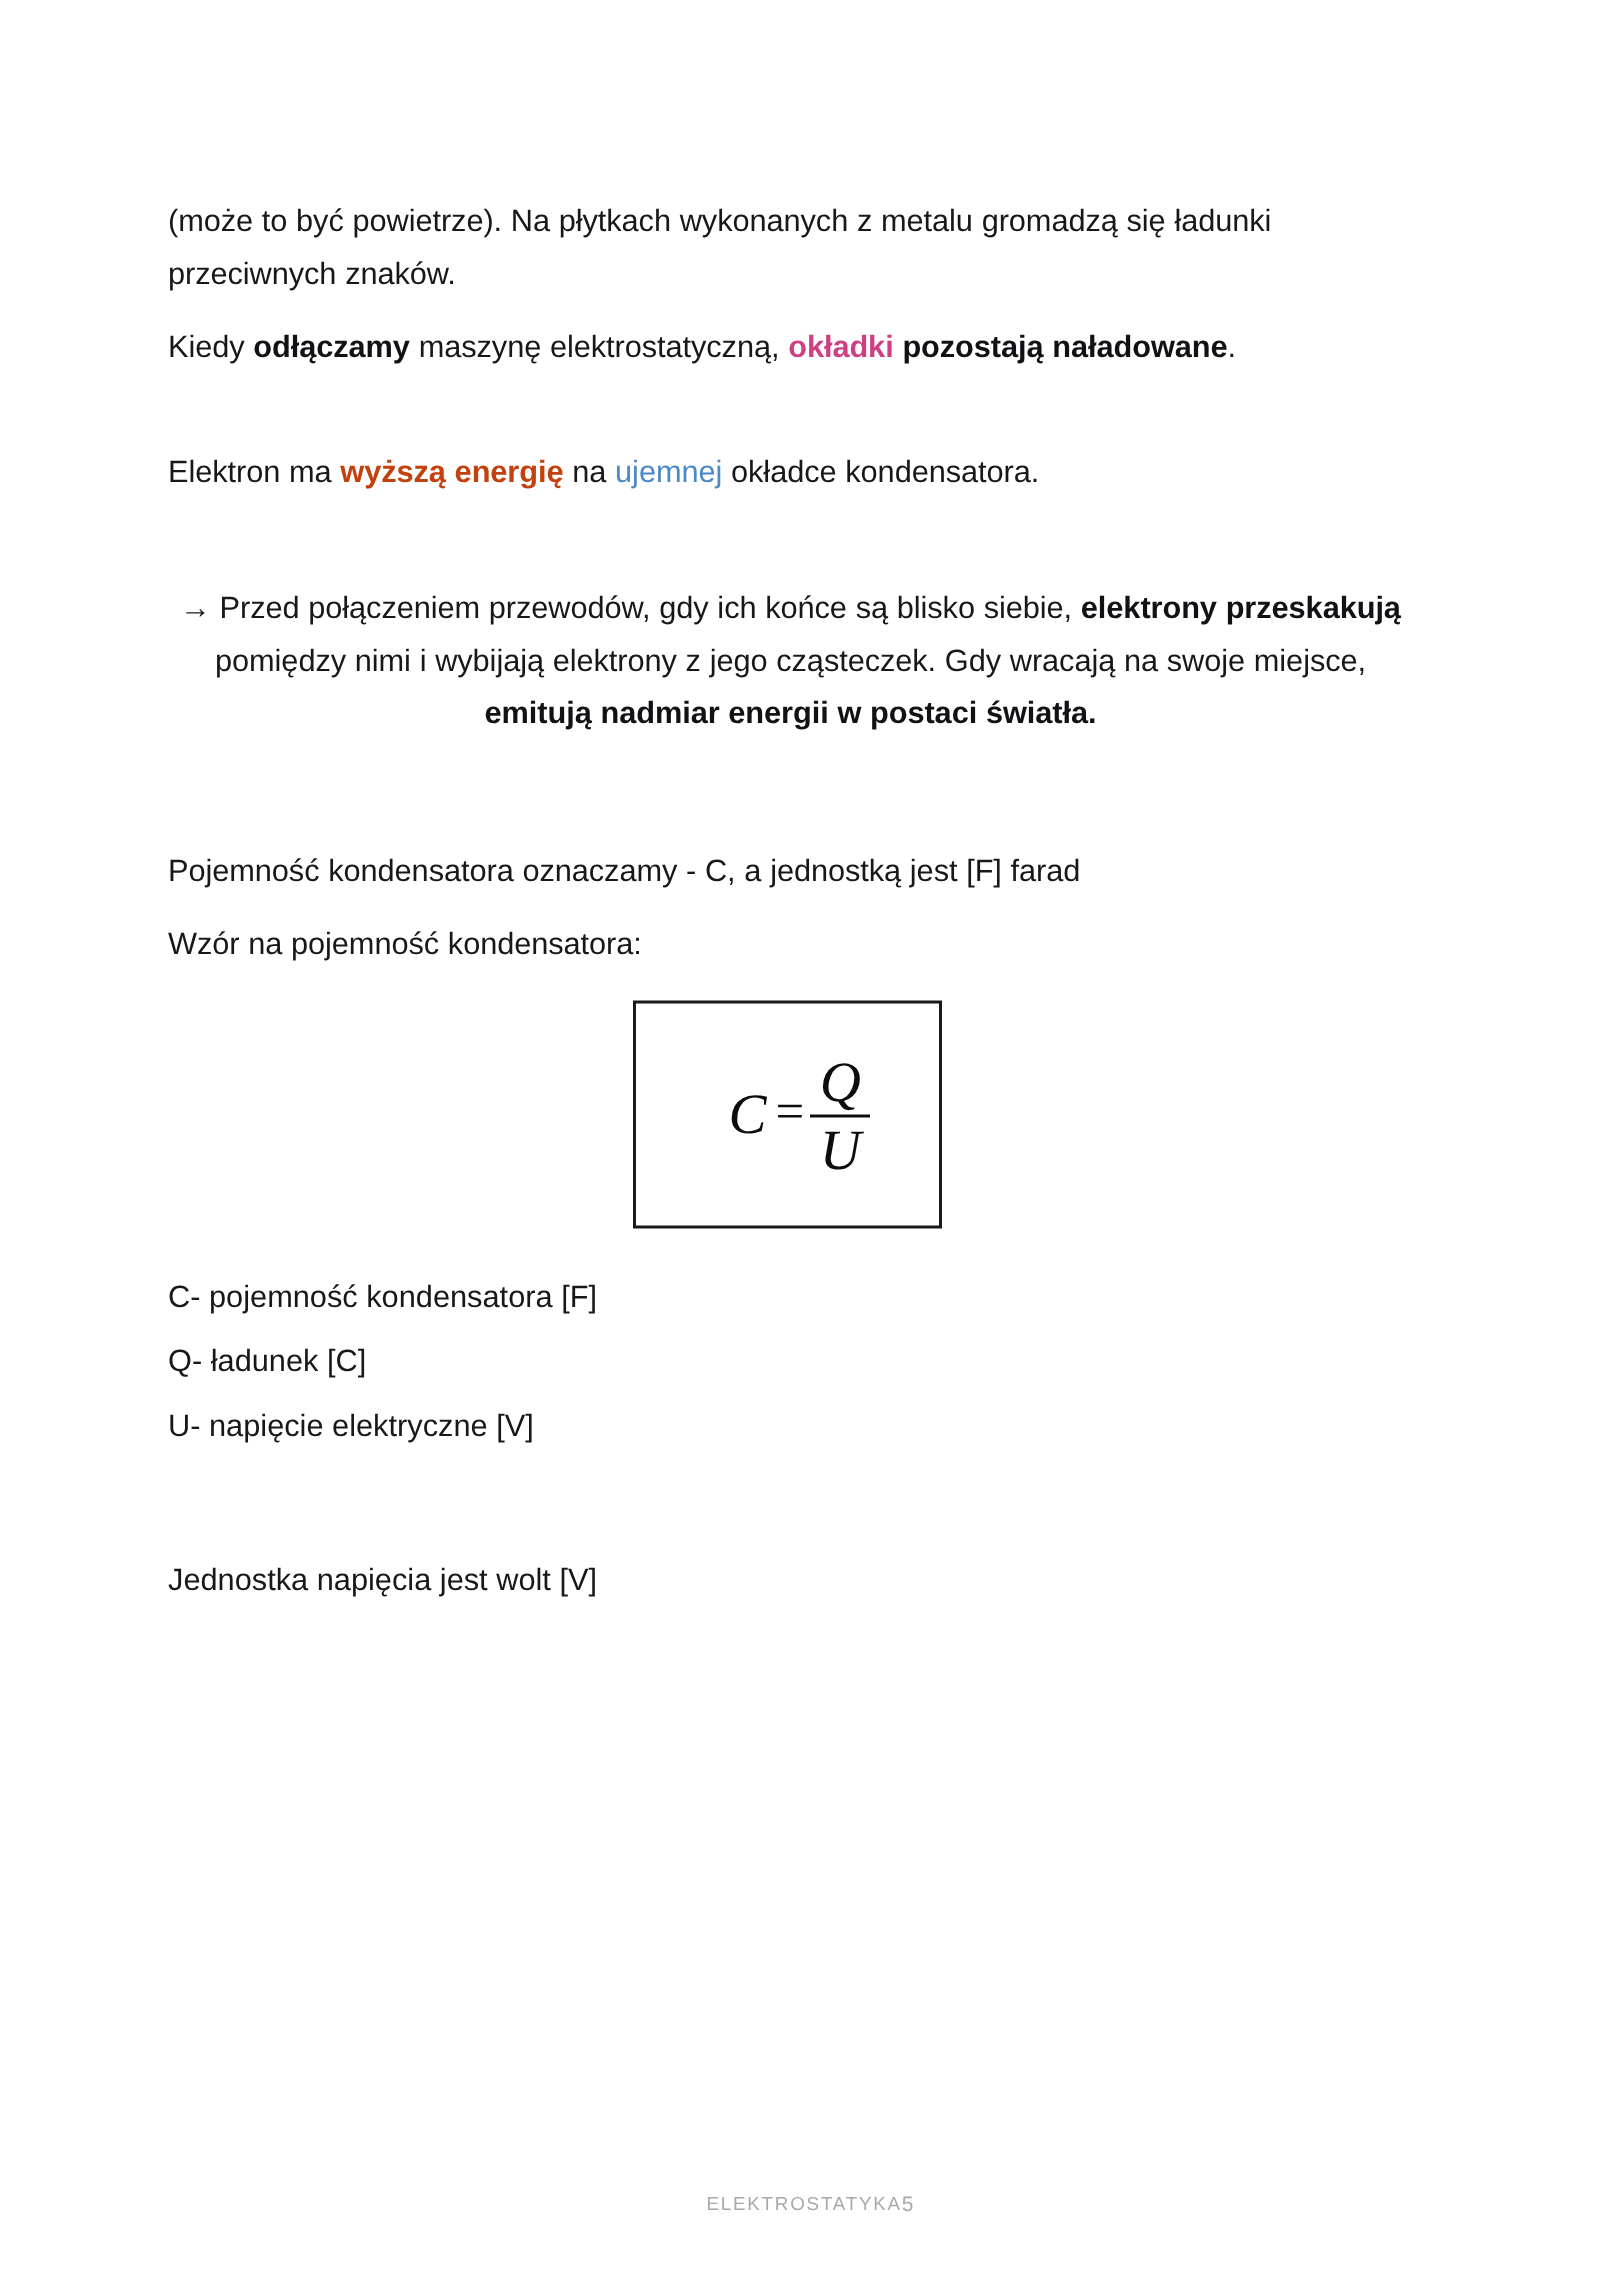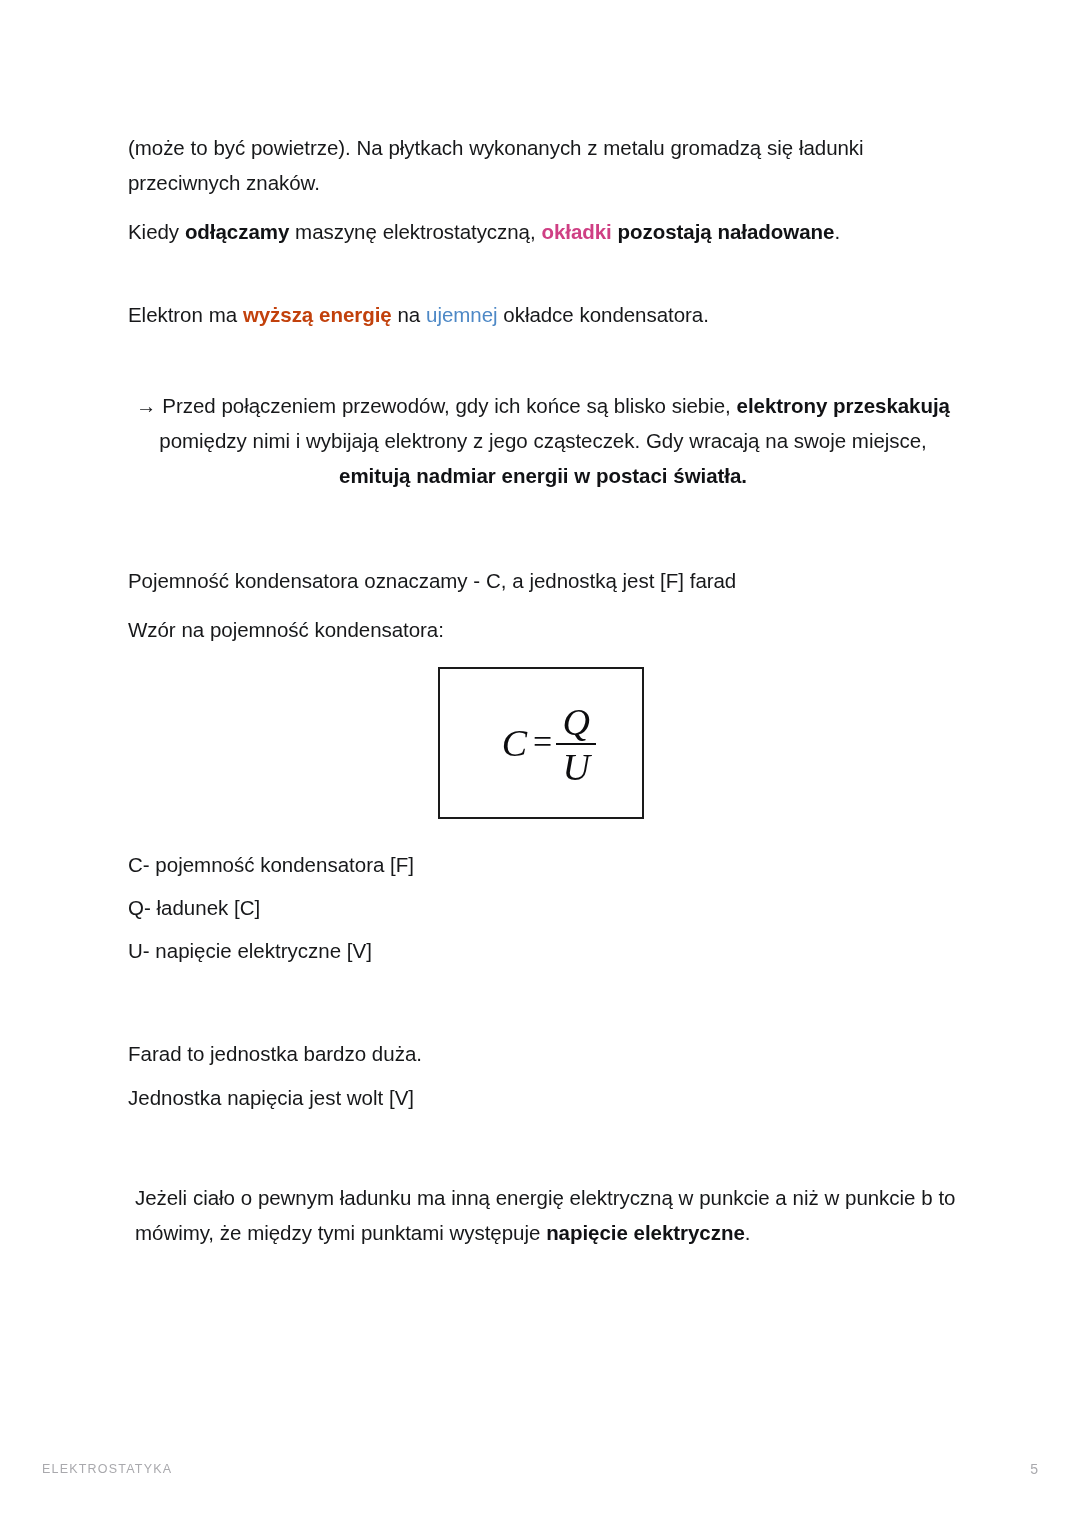--- a/index.html
+++ b/index.html
@@ -18,21 +18,21 @@
   .page {
     position: relative;
     width: 1080px;
     height: 1527px;
     background: #ffffff;
     box-sizing: border-box;
   }
 
   .content {
     position: absolute;
-    left: 128px;
+    left: 112px;
     top: 130px;
     width: 830px;
   }
 
   p.para {
     margin: 0;
     font-size: 20.5px;
     line-height: 35px;
     color: #17181a;
     letter-spacing: -0.05px;
@@ -144,21 +144,21 @@
   .indent-first { padding-left: 7px; }
 
   
   .footer {
     position: absolute;
     left: 42px;
     right: 42px;
     top: 1461px;
     display: flex;
     align-items: center;
-    justify-content: space-between;
+    justify-content: center;
   }
   .footer-label {
     font-size: 12.5px;
     letter-spacing: 1.2px;
     color: #a9a9ad;
     font-family: "Liberation Sans", sans-serif;
   }
   .footer-page {
     font-size: 14px;
     color: #a9a9ad;
@@ -221,27 +221,25 @@
 
     <div class="deflist">
       <p>C- pojemność kondensatora [F]</p>
       <p>Q- ładunek [C]</p>
       <p>U- napięcie elektryczne [V]</p>
     </div>
 
     <div class="gap-xl"></div>
 
     <div class="units">
-      <p>Farad to jednostka bardzo duża.</p>
       <p>Jednostka napięcia jest wolt [V]</p>
     </div>
 
     <div class="gap-xl"></div>
 
-    <p class="para indent-first"><span> Jeżeli ciało o pewnym ładunku ma inną energię elektryczną w punkcie a niż w punkcie b to mówimy, że między tymi punktami występuje </span><b>napięcie elektryczne</b><span>.</span></p>
 
   </div>
 
   <div class="footer">
     <span class="footer-label">ELEKTROSTATYKA</span>
     <span class="footer-page">5</span>
   </div>
 
 </div>
 

